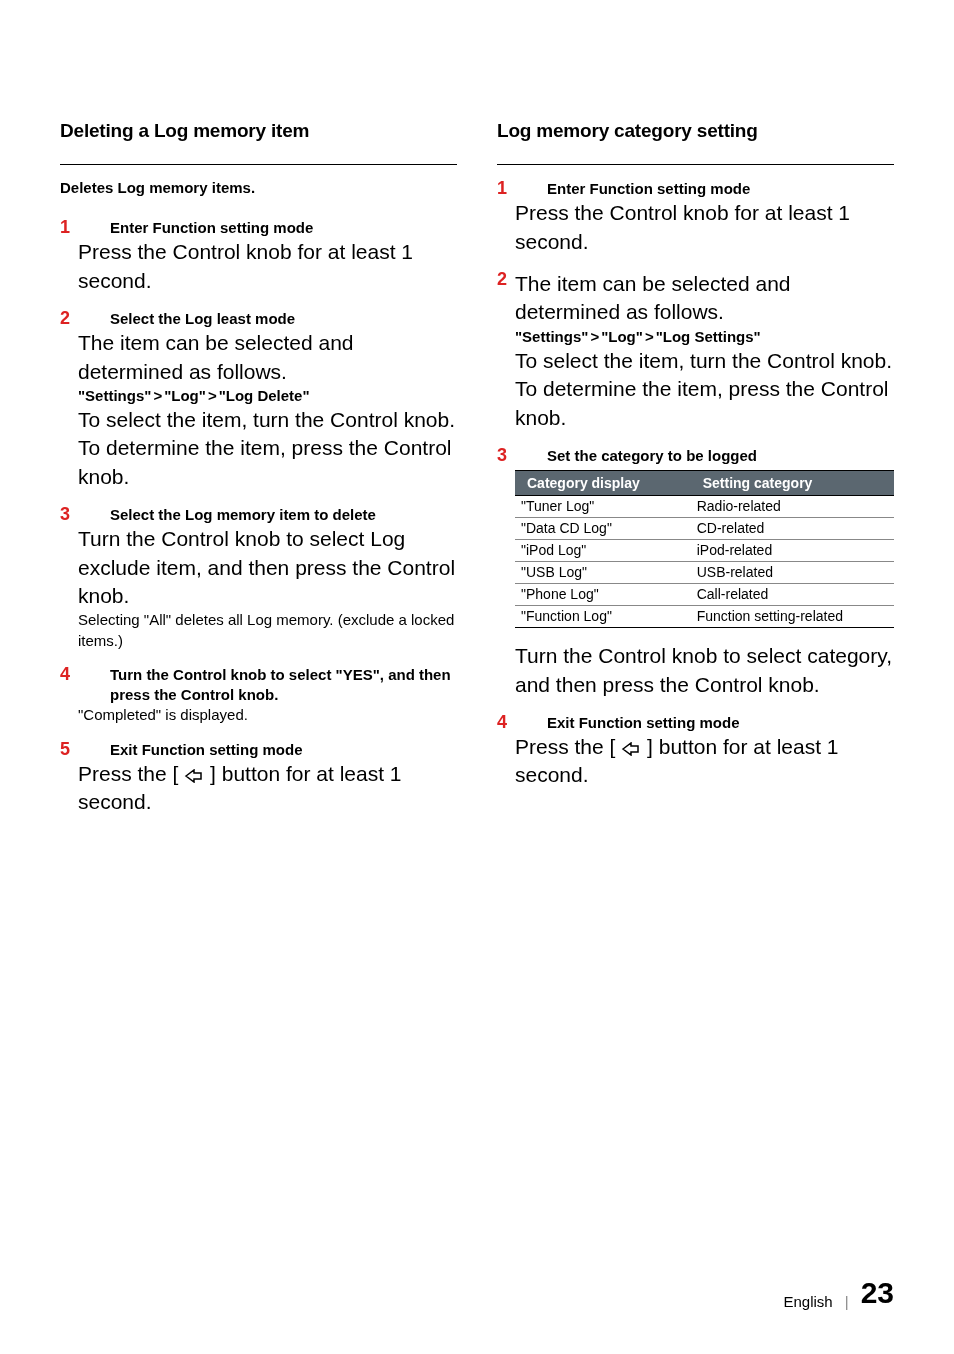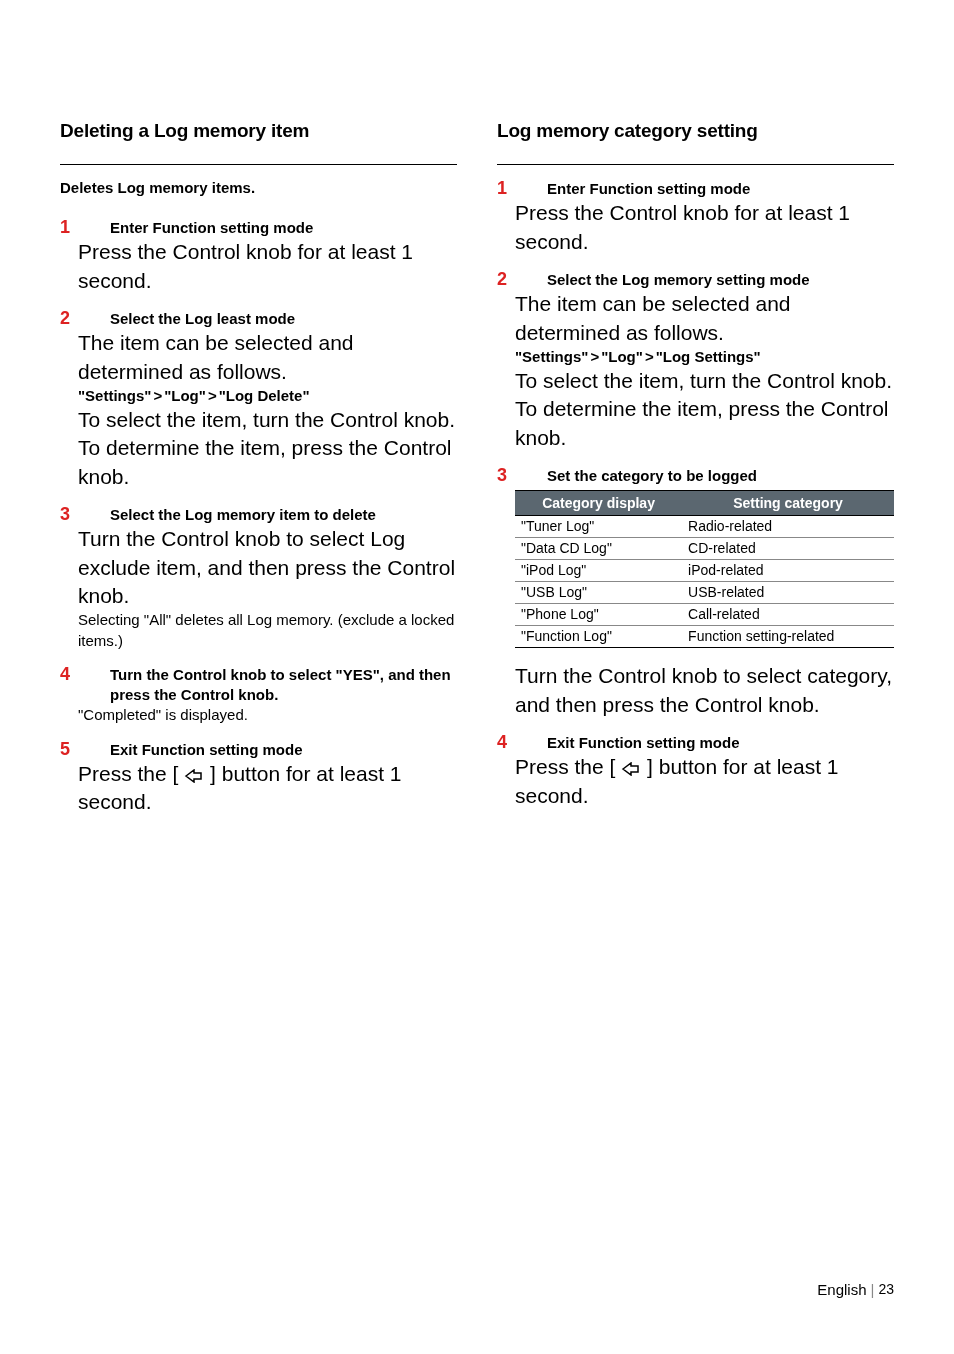--- a/index.html
+++ b/index.html
@@ -79,46 +79,46 @@
   }
   table.cat {
     width: 100%;
     border-collapse: collapse;
     font-size: 14px;
     margin: 4px 0 14px 0;
   }
   table.cat thead th {
     background: #5b6770;
     color: #fff;
-    text-align: center;
-    font-weight: 700;
-    padding: 4px 6px;
+    text-align: left;
+    font-weight: 700;
+    padding: 4px 12px;
     border-top: 1.5px solid #000;
     border-bottom: 1px solid #000;
   }
   table.cat tbody td {
     padding: 2px 6px 3px 6px;
     border-bottom: 1px solid #888;
     font-weight: 400;
   }
   table.cat tbody tr:last-child td {
     border-bottom: 1.5px solid #000;
   }
   .footer {
     position: absolute;
-    bottom: 56px;
+    bottom: 44px;
     right: 60px;
     font-size: 15px;
     display: flex;
-    align-items: flex-start;
-    gap: 4px;
+    align-items: flex-end;
+    gap: 12px;
   }
   .footer-label { font-weight: 400; }
   .footer-div { color: #888; }
-  .footer-page { font-size: 14px; font-weight: 400; }
+  .footer-page { font-size: 30px; font-weight: 700; }
 </style>
 </head>
 <body>
 
 <div class="page">
 
   <div class="col">
     <h2 class="section-title">Deleting a Log memory item</h2>
     <p class="intro">Deletes Log memory items.</p>
 
@@ -179,21 +179,20 @@
       <div class="step-num">1</div>
       <div class="step-body">
         <div class="step-head">Enter Function setting mode</div>
         <div class="step-sub">Press the Control knob for at least 1 second.</div>
       </div>
     </div>
 
     <div class="step">
       <div class="step-num">2</div>
       <div class="step-body">
-        <div class="step-head">Select the Log memory setting mode</div>
         <div class="step-sub">The item can be selected and determined as follows.</div>
         <div class="path">
           <span>"Settings"</span><span class="gt">&gt;</span><span>"Log"</span><span class="gt">&gt;</span><span>"Log Settings"</span>
         </div>
         <div class="step-sub">To select the item, turn the Control knob. To determine the item, press the Control knob.</div>
       </div>
     </div>
 
     <div class="step">
       <div class="step-num">3</div>

